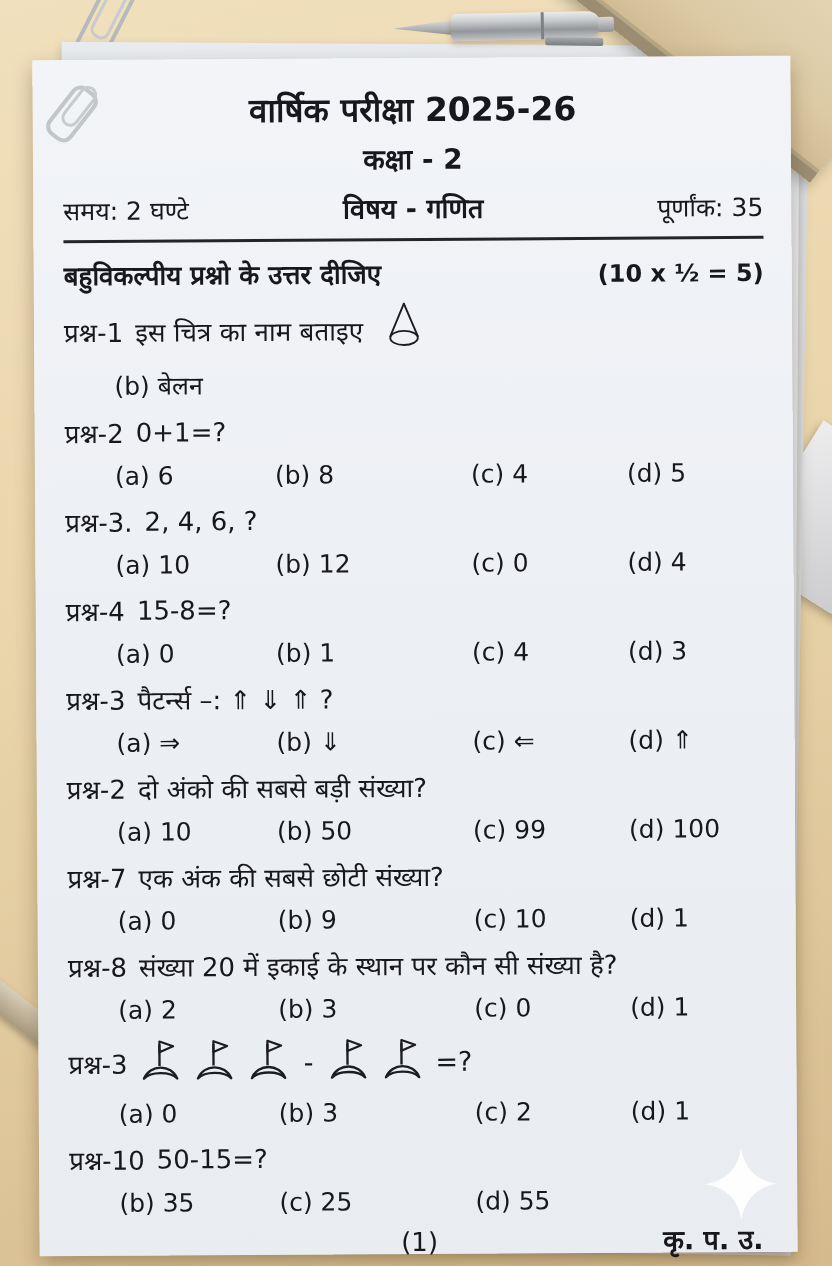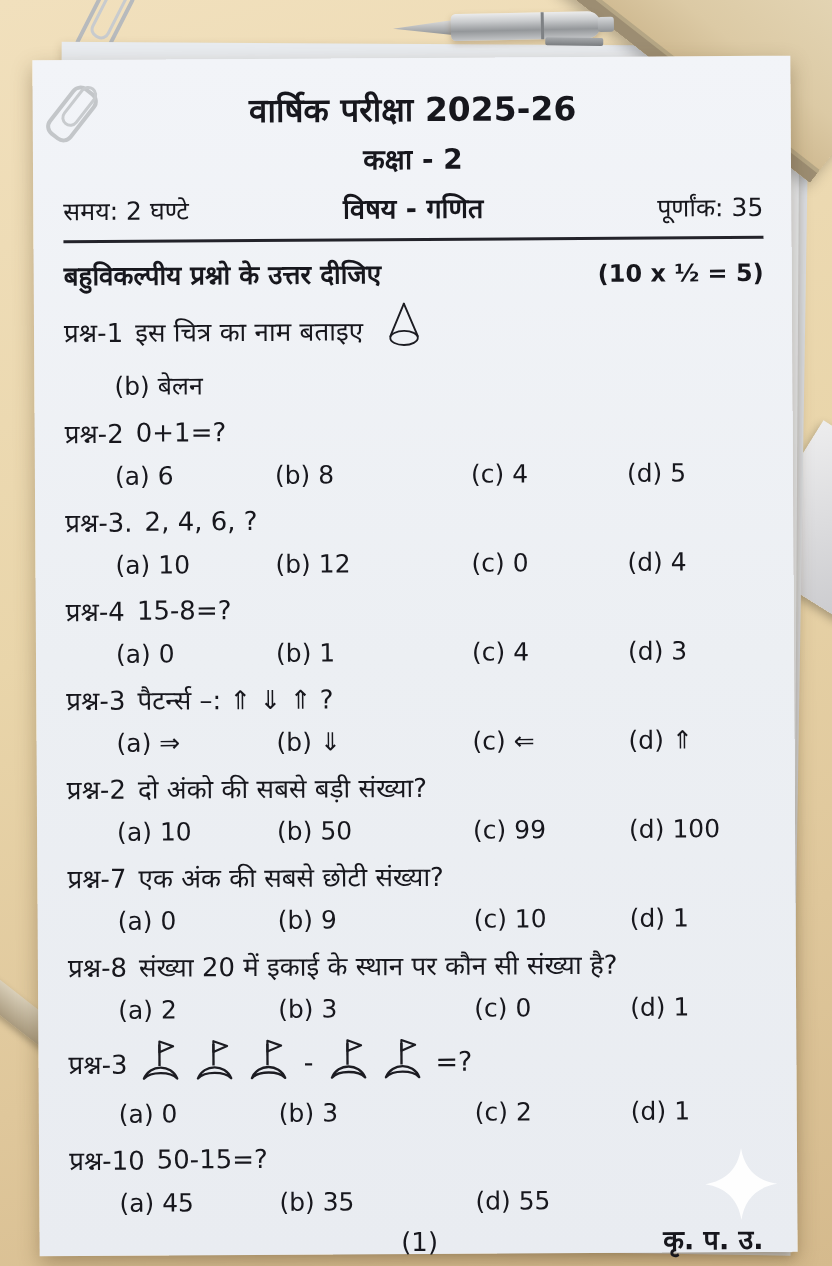--- a/index.html
+++ b/index.html
@@ -251,22 +251,22 @@
         <span>(d) 1</span>
       </div>
     </div>
 
     <div>
       <div class="q-line">
         <span class="q-label">प्रश्न-10</span>
         <span class="q-text">50-15=?</span>
       </div>
       <div class="opts">
-        <span>(a) 45</span>
         <span>(b) 35</span>
+        <span>(c) 25</span>
         <span>(d) 55</span>
       </div>
     </div>
 
     <div class="footer">
       <span class="footer-page">(1)</span>
       <span class="footer-note">कृ. प. उ.</span>
     </div>
 
   </div>

